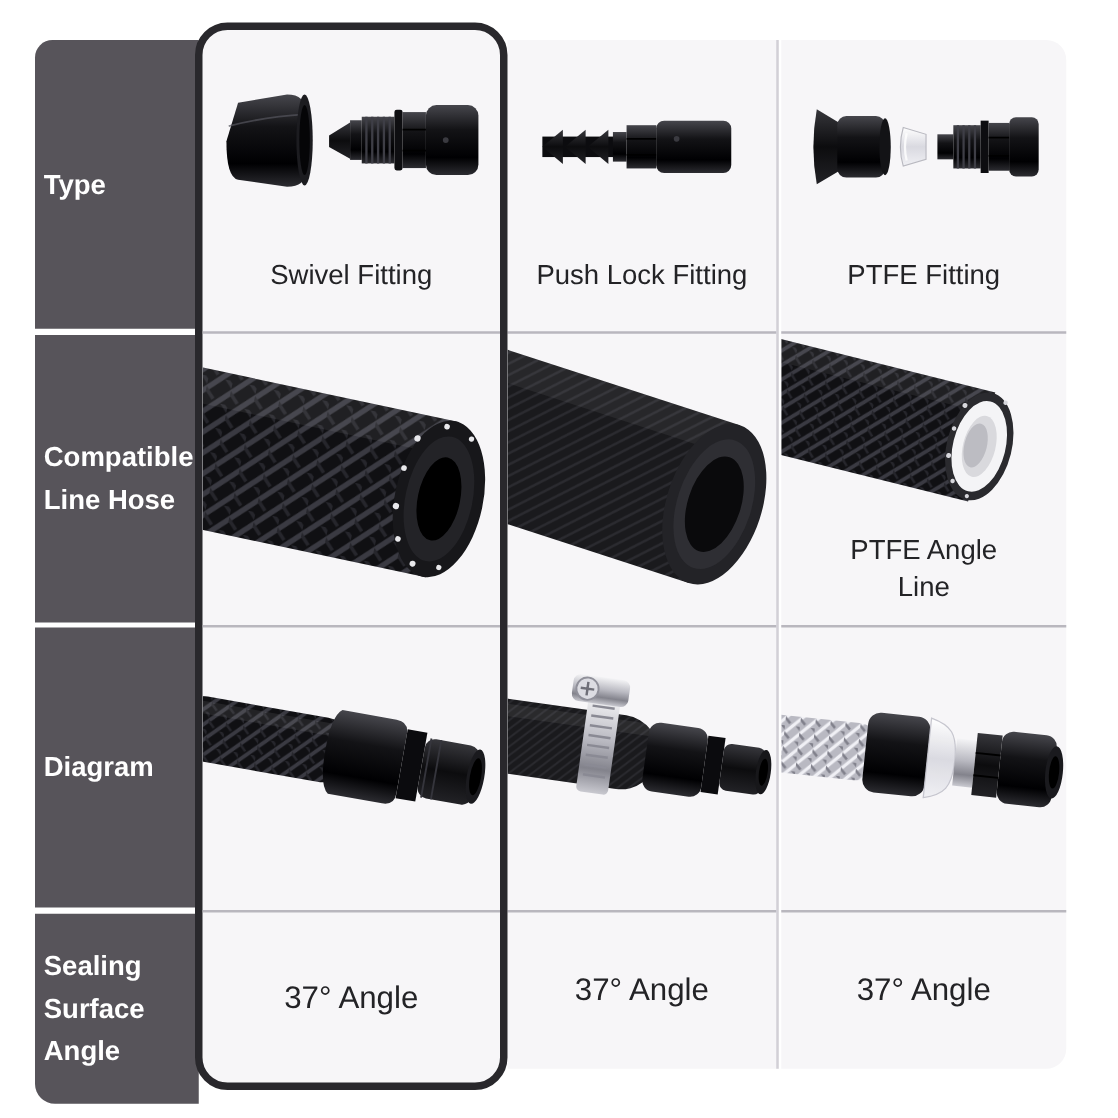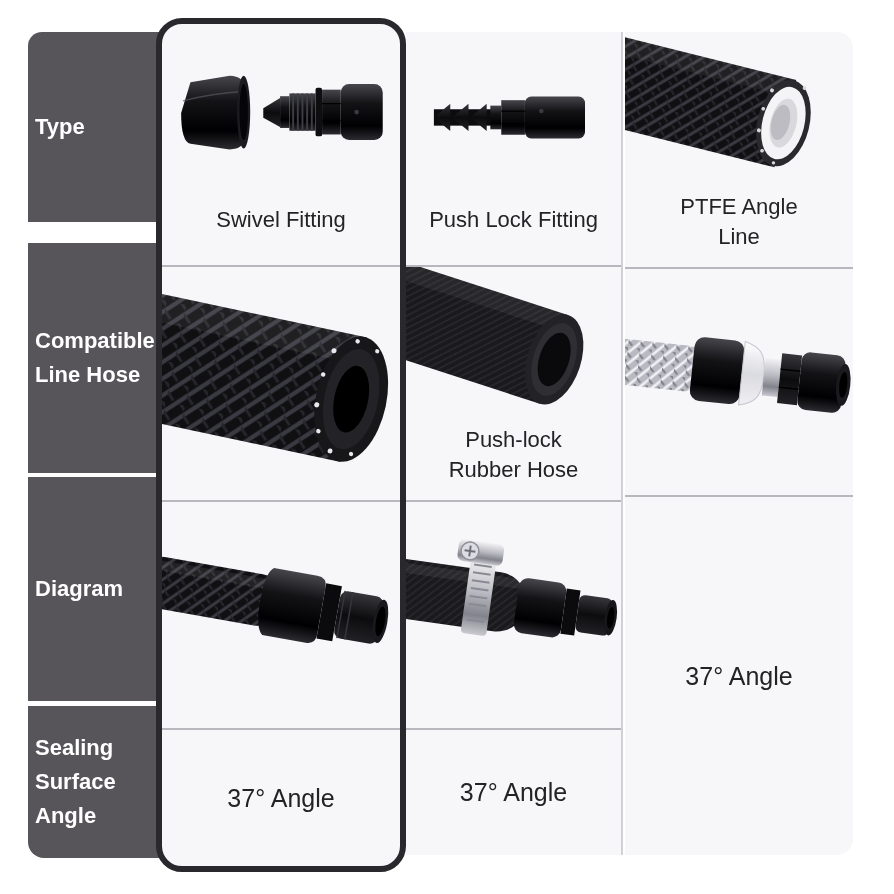--- a/index.html
+++ b/index.html
@@ -12,21 +12,21 @@
   }
   html,body{margin:0;padding:0;background:#fff;}
   .stage{position:relative;width:894px;height:894px;background:#ffffff;overflow:hidden;
          font-family:"Liberation Sans",sans-serif;}
 
   
   .label-col{position:absolute;left:28px;top:32px;width:131px;}
   .lbl{background:var(--label-bg);color:#ffffff;font-weight:bold;font-size:22px;line-height:34px;
        display:flex;flex-direction:column;justify-content:center;padding-left:7px;padding-right:2px;
        box-sizing:border-box;}
-  .lbl-type{height:190px;border-top-left-radius:14px;margin-bottom:21px;}
+  .lbl-type{height:231px;border-top-left-radius:14px;margin-bottom:5px;}
   .lbl-hose{height:230px;margin-bottom:4px;}
   .lbl-diagram{height:224px;margin-bottom:5px;}
   .lbl-angle{height:152px;border-bottom-left-radius:16px;}
 
   
   .col{position:absolute;top:32px;height:823px;background:var(--cell-bg);display:flex;flex-direction:column;box-sizing:border-box;}
   .col-push{left:406px;width:217px;border-right:2px solid var(--coldiv);}
   .col-ptfe{left:625px;width:228px;border-radius:0 16px 16px 0;}
 
   
@@ -203,23 +203,20 @@
         <svg viewBox="0 0 217 165" preserveAspectRatio="xMidYMid slice">
           <g transform="rotate(18 108 82)">
             <rect x="-60" y="36" width="212" height="94" fill="url(#pRubber)"></rect>
             <rect x="-60" y="36" width="212" height="18" fill="#ffffff" opacity="0.06"></rect>
             <ellipse cx="152" cy="83" rx="27" ry="47" fill="#232327"></ellipse>
             <ellipse cx="152" cy="83" rx="21" ry="38" fill="#2e2e33"></ellipse>
             <ellipse cx="152" cy="83" rx="15" ry="28" fill="#0a0a0c"></ellipse>
           </g>
         </svg>
       </div>
-      <div class="caption">
-        <span>Push-lock Rubber Hose</span>
-      </div>
     </div>
     <div class="cell cell-diagram">
       <svg viewBox="0 0 217 190" preserveAspectRatio="xMidYMid meet">
         <g transform="rotate(8 108 95)">
           <rect x="-40" y="54" width="160" height="60" rx="30" fill="url(#pRubber)"></rect>
           <rect x="-40" y="58" width="160" height="10" fill="#ffffff" opacity="0.07"></rect>
           <rect x="58" y="42" width="26" height="78" rx="4" fill="url(#gSilver)"></rect>
           <path d="M62,50 h18 M62,58 h18 M62,66 h18 M62,74 h18 M62,82 h18 M62,90 h18 M62,98 h18 M62,106 h18" stroke="#8a8a94" stroke-width="2"></path>
           <rect x="44" y="26" width="46" height="22" rx="6" fill="url(#gSilver)"></rect>
           <circle cx="56" cy="37" r="9" fill="#dcdce2" stroke="#90909a" stroke-width="1.5"></circle>
@@ -231,20 +228,41 @@
           <ellipse cx="206" cy="84" rx="3.5" ry="11" fill="#000000"></ellipse>
         </g>
       </svg>
     </div>
     <div class="cell cell-angle">
       <span>37° Angle</span>
     </div>
   </div>
 
   <div class="col col-ptfe">
+    <div class="cell cell-type">
+      <div class="imgwrap">
+        <svg width="214" height="132" viewBox="0 0 220 145">
+          <path d="M16,40 Q10,73 16,106 L36,94 L36,52 Z" fill="url(#gBlackSoft)"></path>
+          <rect x="34" y="46" width="42" height="54" rx="8" fill="url(#gBlackV)"></rect>
+          <ellipse cx="76" cy="73" rx="5" ry="25" fill="#131316"></ellipse>
+          <path d="M92,56 L112,62 L112,84 L92,90 Q87,73 92,56 Z" fill="url(#gClear)" stroke="#b9b9c0" stroke-width="1"></path>
+          <path d="M95,61 Q92,73 95,85" stroke="#ffffff" stroke-width="2" fill="none" opacity="0.8"></path>
+          <rect x="122" y="62" width="14" height="22" fill="url(#gBlackV)"></rect>
+          <rect x="136" y="54" width="24" height="38" fill="url(#gBlackV)"></rect>
+          <path d="M140,54 v38 M145,54 v38 M150,54 v38 M155,54 v38" stroke="#3e3e46" stroke-width="2"></path>
+          <rect x="160" y="50" width="7" height="46" fill="#0d0d10"></rect>
+          <rect x="167" y="52" width="18" height="42" fill="url(#gBlackV)"></rect>
+          <path d="M167,65 h18 M167,81 h18" stroke="#000000" stroke-width="1.5"></path>
+          <rect x="185" y="47" width="26" height="52" rx="6" fill="url(#gBlackV)"></rect>
+        </svg>
+      </div>
+      <div class="caption">
+        <span>PTFE Fitting</span>
+      </div>
+    </div>
     <div class="cell cell-hose">
       <div class="imgwrap">
         <svg viewBox="0 0 228 165" preserveAspectRatio="xMidYMid slice">
           <g transform="rotate(14 114 82)">
             <rect x="-50" y="38" width="212" height="90" fill="url(#pBraid)"></rect>
             <rect x="-50" y="38" width="212" height="18" fill="#ffffff" opacity="0.07"></rect>
             <ellipse cx="160" cy="83" rx="26" ry="44" fill="#2a2a2e"></ellipse>
             <ellipse cx="160" cy="83" rx="21" ry="37" fill="#f4f4f6"></ellipse>
             <ellipse cx="160" cy="83" rx="13" ry="25" fill="#d9d9dd"></ellipse>
             <ellipse cx="157" cy="83" rx="9" ry="18" fill="#bcbcc2"></ellipse>

